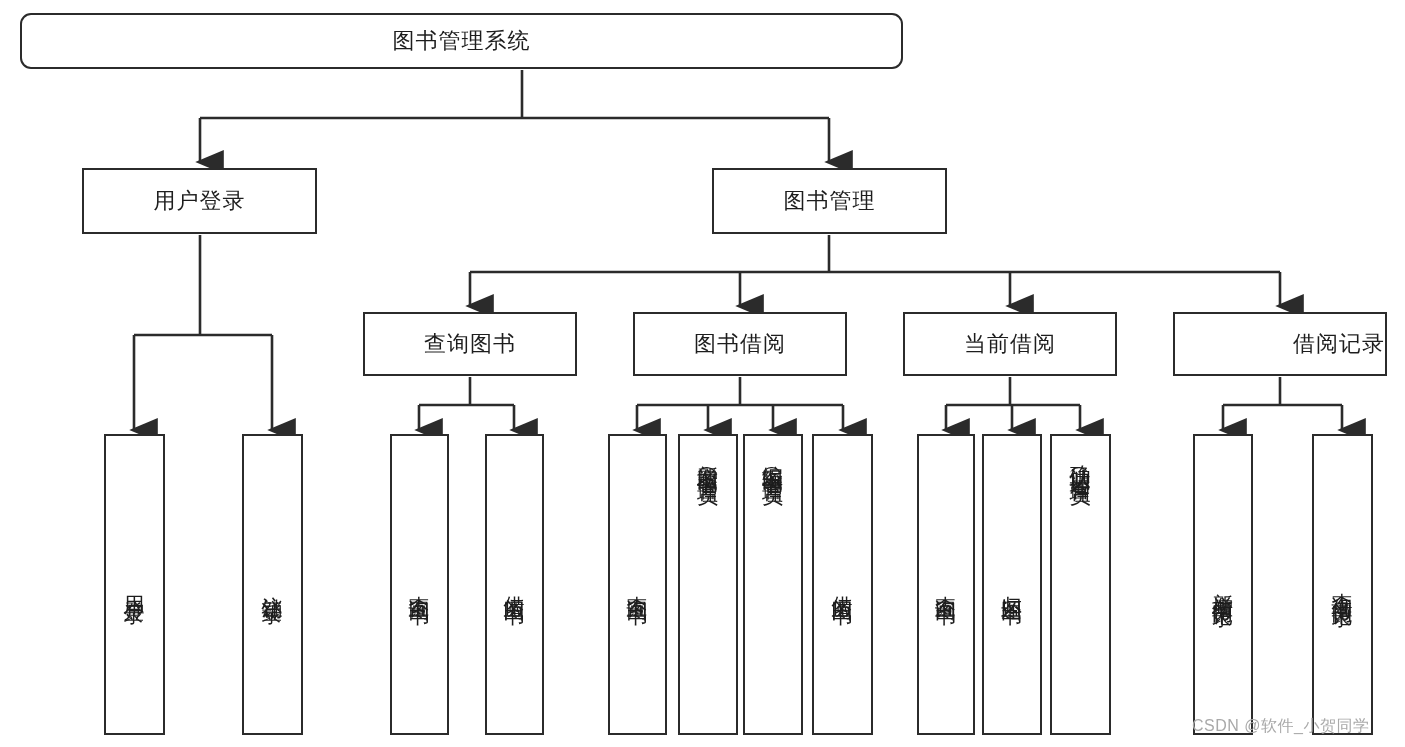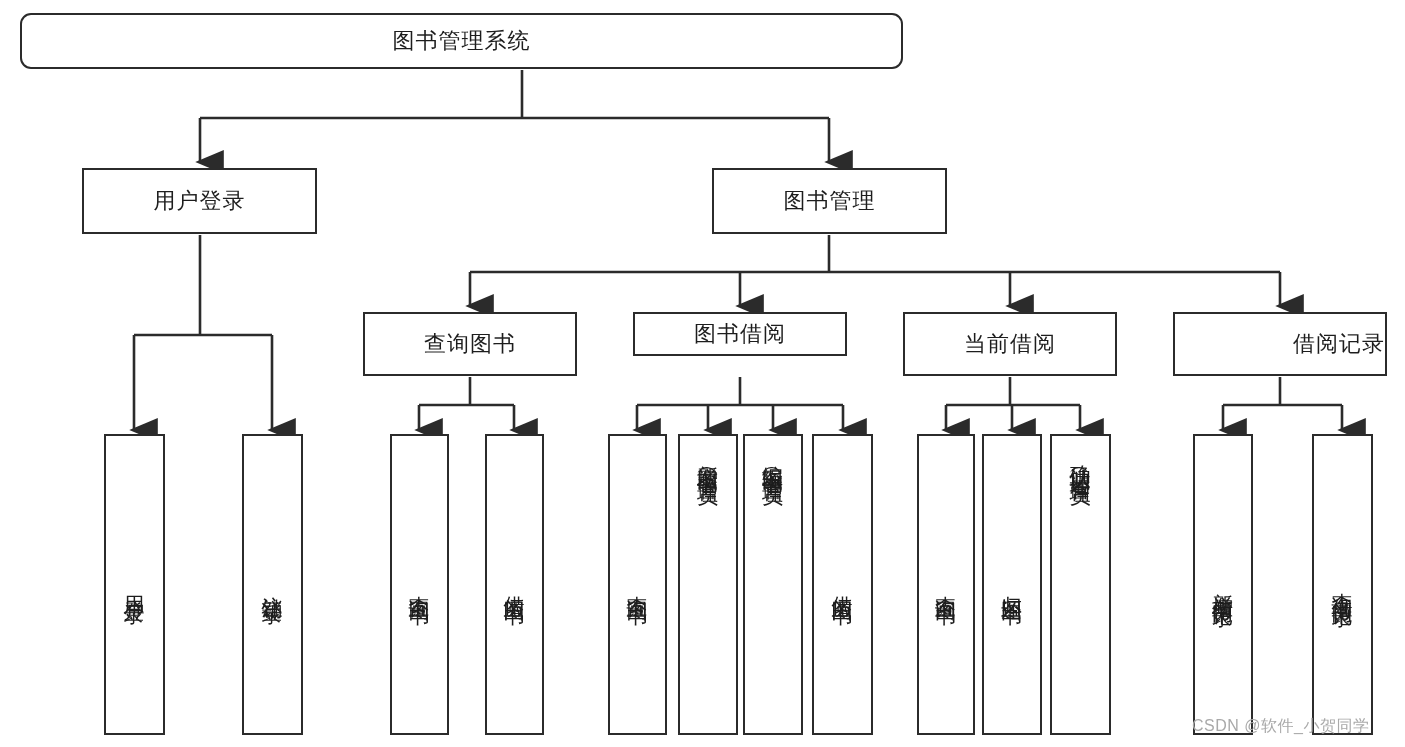--- a/index.html
+++ b/index.html
@@ -135,21 +135,21 @@
   <div class="node" style="left:82px; top:168px; width:235px; height:66px;">
     <span class="label">用户登录</span>
   </div>
   <div class="node" style="left:712px; top:168px; width:235px; height:66px;justify-content:center;">
     <span class="label">图书管理</span>
   </div>
 
   <div class="node" style="left:363px; top:312px; width:214px; height:64px;">
     <span class="label">查询图书</span>
   </div>
-  <div class="node" style="left:633px; top:312px; width:214px; height:44px;">
+  <div class="node" style="left:633px; top:312px; width:214px; height:64px;">
     <span class="label">图书借阅</span>
   </div>
   <div class="node" style="left:903px; top:312px; width:214px; height:64px;">
     <span class="label">当前借阅</span>
   </div>
   <div class="node" style="left:1173px; top:312px; width:214px; height:64px;justify-content:flex-end;">
     <span class="label">借阅记录</span>
   </div>
 
   <div class="node vertical mid" style="left:104px; top:434px; width:61px; height:301px;">

